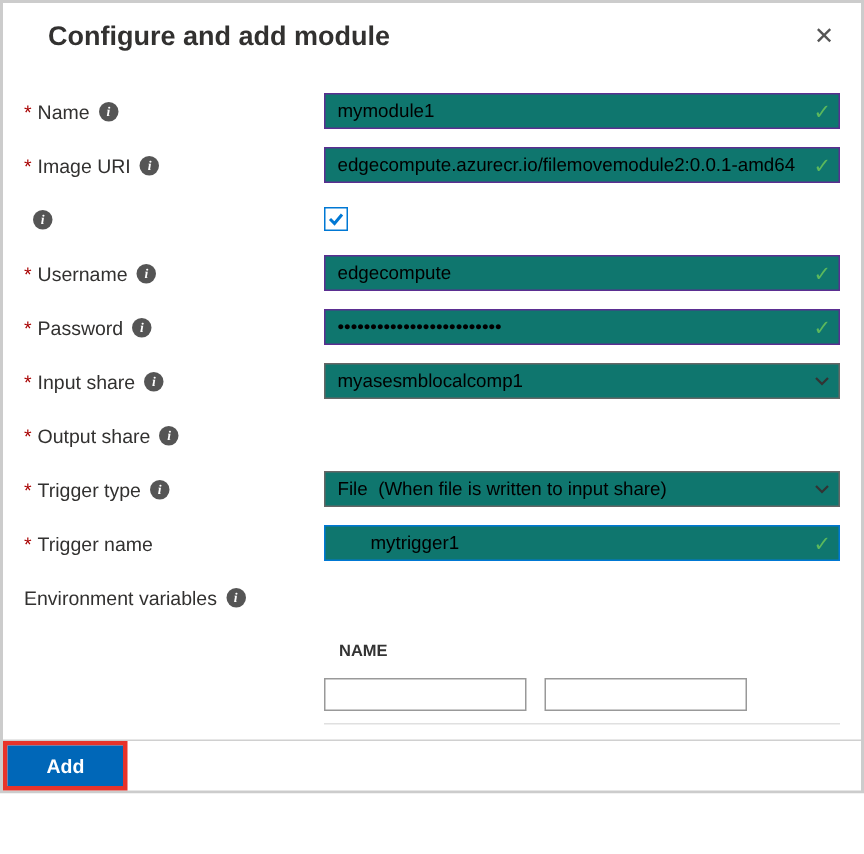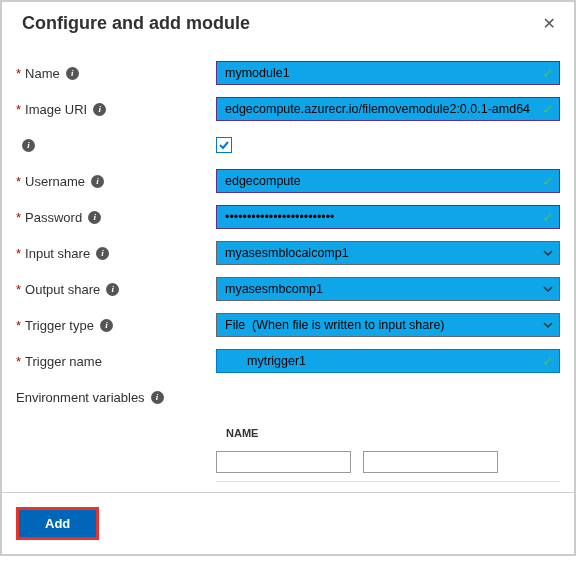--- a/index.html
+++ b/index.html
@@ -12,21 +12,21 @@
     width: 576px;
   }
   .panel {
     border: 2px solid #ccc;
     padding: 0;
   }
   .header {
     display: flex;
     align-items: center;
     justify-content: space-between;
-    padding: 10px 14px 8px 20px;
+    padding: 10px 14px 8px 30px;
   }
   .header h1 {
     font-size: 18px;
     font-weight: 600;
     margin: 0;
   }
   .close-btn {
     font-size: 16px;
     cursor: pointer;
     padding: 2px 4px;
@@ -70,21 +70,21 @@
     flex: 1;
     position: relative;
   }
   .text-input, .select-input {
     width: 100%;
     height: 24px;
     border: 1px solid #666;
     padding: 2px 26px 2px 8px;
     font-size: 12.5px;
     font-family: inherit;
-    background: #0ea5e9;
+    background: #0f766e;
     outline: none;
   }
   .text-input.valid {
     border-color: #5b2e91;
   }
   .text-input.focused {
     border-color: #0078d4;
     padding-left: 30px;
   }
   .check-mark {
@@ -136,21 +136,21 @@
   }
   .env-row input {
     width: 135px;
     height: 22px;
     border: 1px solid #999;
     padding: 2px 6px;
     font-size: 12px;
   }
   .footer {
     border-top: 1px solid #d0d0d0;
-    padding: 14px;
+    padding: 0;
   }
   .add-btn-wrap {
     display: inline-block;
     border: 3px solid #e8332a;
     padding: 0;
   }
   .add-btn {
     background: #0067b8;
     color: #fff;
     border: none;
@@ -249,28 +249,20 @@
         </span>
       </div>
     </div>
 
     <div class="row">
       <div class="label-col">
         <span class="star">*</span>
         <span>Output share</span>
         <span class="info-icon">i</span>
       </div>
-      <div class="field-col">
-        <input class="text-input" readonly="" value="myasesmbcomp1" style="">
-        <span class="chevron">
-          <svg width="12" height="12" viewBox="0 0 12 12">
-              <polyline points="2,4 6,8 10,4" fill="none" stroke="#333" stroke-width="1.5"></polyline>
-            </svg>
-        </span>
-      </div>
     </div>
 
     <div class="row">
       <div class="label-col">
         <span class="star">*</span>
         <span>Trigger type</span>
         <span class="info-icon">i</span>
       </div>
       <div class="field-col">
         <input class="text-input" readonly="" value="File  (When file is written to input share)" style="">

